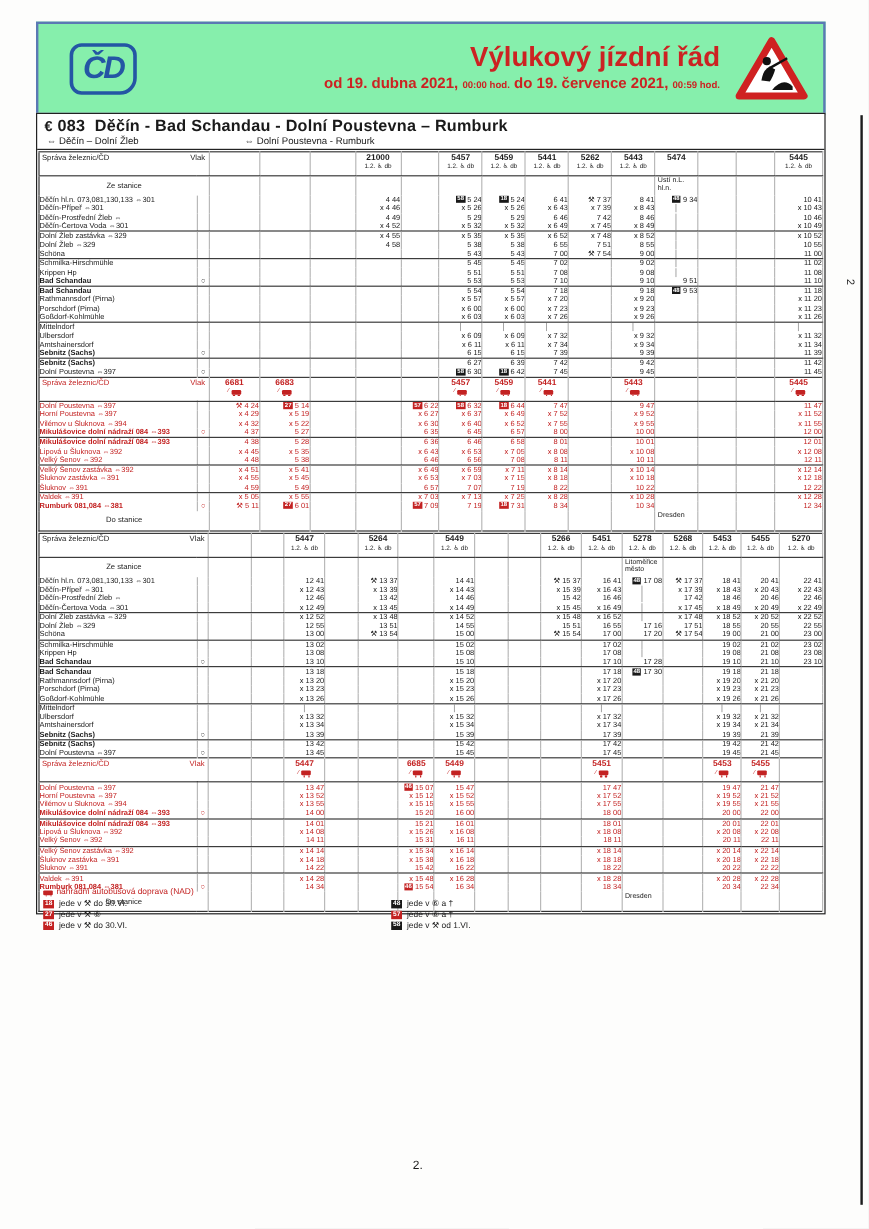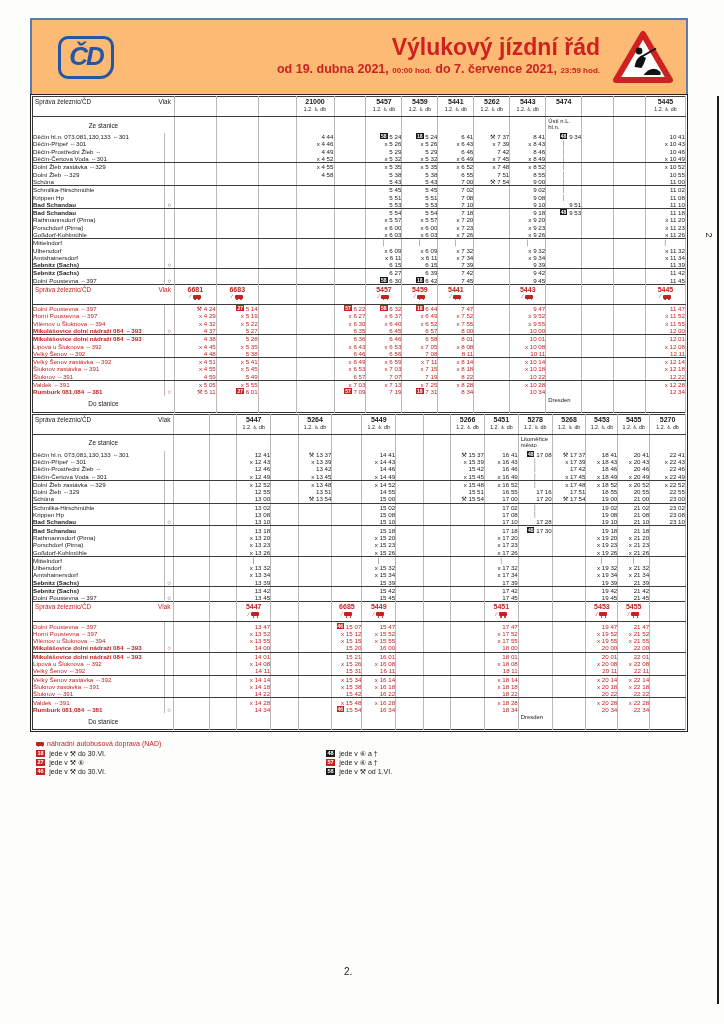--- a/index.html
+++ b/index.html
@@ -1,20 +1,20 @@
 <!DOCTYPE html>
 <html><head>
 <meta charset="utf-8">
 <style>
   html,body{margin:0;padding:0;background:#e8e8e8;}
   .page{position:relative;width:724px;height:1024px;background:#fdfdfc;overflow:hidden;
         font-family:"Liberation Sans","DejaVu Sans",sans-serif;color:#1a1a1a;}
   
   .hdrbox{position:absolute;left:30px;top:18px;width:654px;height:74px;border:2px solid #5b79b4;
-          background:#fdba74;display:flex;align-items:center;}
+          background:#86efac;display:flex;align-items:center;}
   .logo{width:108px;display:flex;justify-content:center;}
   .logomark{border:3px solid #2456a4;border-radius:10px 10px 14px 10px;padding:2px 8px 4px 8px;
             color:#2456a4;font-weight:bold;font-style:italic;font-size:26px;letter-spacing:-2px;}
   .titles{flex:1;text-align:right;color:#cc2222;}
   .title{font-size:23px;font-weight:bold;line-height:24px;}
   .subtitle{font-size:8px;font-weight:bold;line-height:9px;}
   .validity{font-size:12.5px;font-weight:bold;line-height:16px;margin-top:2px;}
   .validity .small{font-size:8px;}
   .warn{width:86px;display:flex;justify-content:center;}
   
@@ -74,36 +74,45 @@
 
   <div class="hdrbox">
     <div class="logo">
       <span class="logomark">ČD</span>
     </div>
     <div class="titles">
       <div class="title">Výlukový jízdní řád</div>
       <div class="validity">
         <span>od 19. dubna 2021,</span>
         <span class="small">00:00 hod.</span>
-        <span> do 7. července 2021,</span>
-        <span class="small">23:59 hod.</span>
+        <span> do 19. července 2021,</span>
+        <span class="small">00:59 hod.</span>
       </div>
     </div>
     <div class="warn">
       <svg width="62" height="56" viewBox="0 0 62 56">
         <path d="M31 5 L58 51 L4 51 Z" fill="#fff" stroke="#cf2121" stroke-width="6" stroke-linejoin="round"></path>
         <circle cx="27" cy="22" r="3.4" fill="#111"></circle>
         <path d="M22.5 38 q1.5 -9 7 -11.5 l4.5 2.5 q-2 6.5 -4.5 10 z" fill="#111"></path>
         <path d="M29 28 L44 19.5" stroke="#111" stroke-width="2"></path>
         <path d="M31.5 46 q9 -11 17 -3 l0 3 z" fill="#111"></path>
       </svg>
     </div>
   </div>
 
   <div class="mainframe">
+    <div class="routehead">
+      <div class="routeline1">
+        <span class="routesym">€</span><span>083</span>&nbsp;&nbsp;<span>Děčín - Bad Schandau - Dolní Poustevna – Rumburk</span>
+      </div>
+      <div class="routeline2">
+        <span class="r1">⇔ Děčín – Dolní Žleb</span>
+        <span class="r2">⇔ Dolní Poustevna - Rumburk</span>
+      </div>
+    </div>
     <div id="tables">
         <table class="tt">
           <colgroup>
             <col style="width: 132px;">
             <col style="width: 10px;">
             <col style="width: 42px;">
             <col style="width: 42px;">
             <col style="width: 38px;">
             <col style="width: 38px;">
             <col style="width: 32px;">

